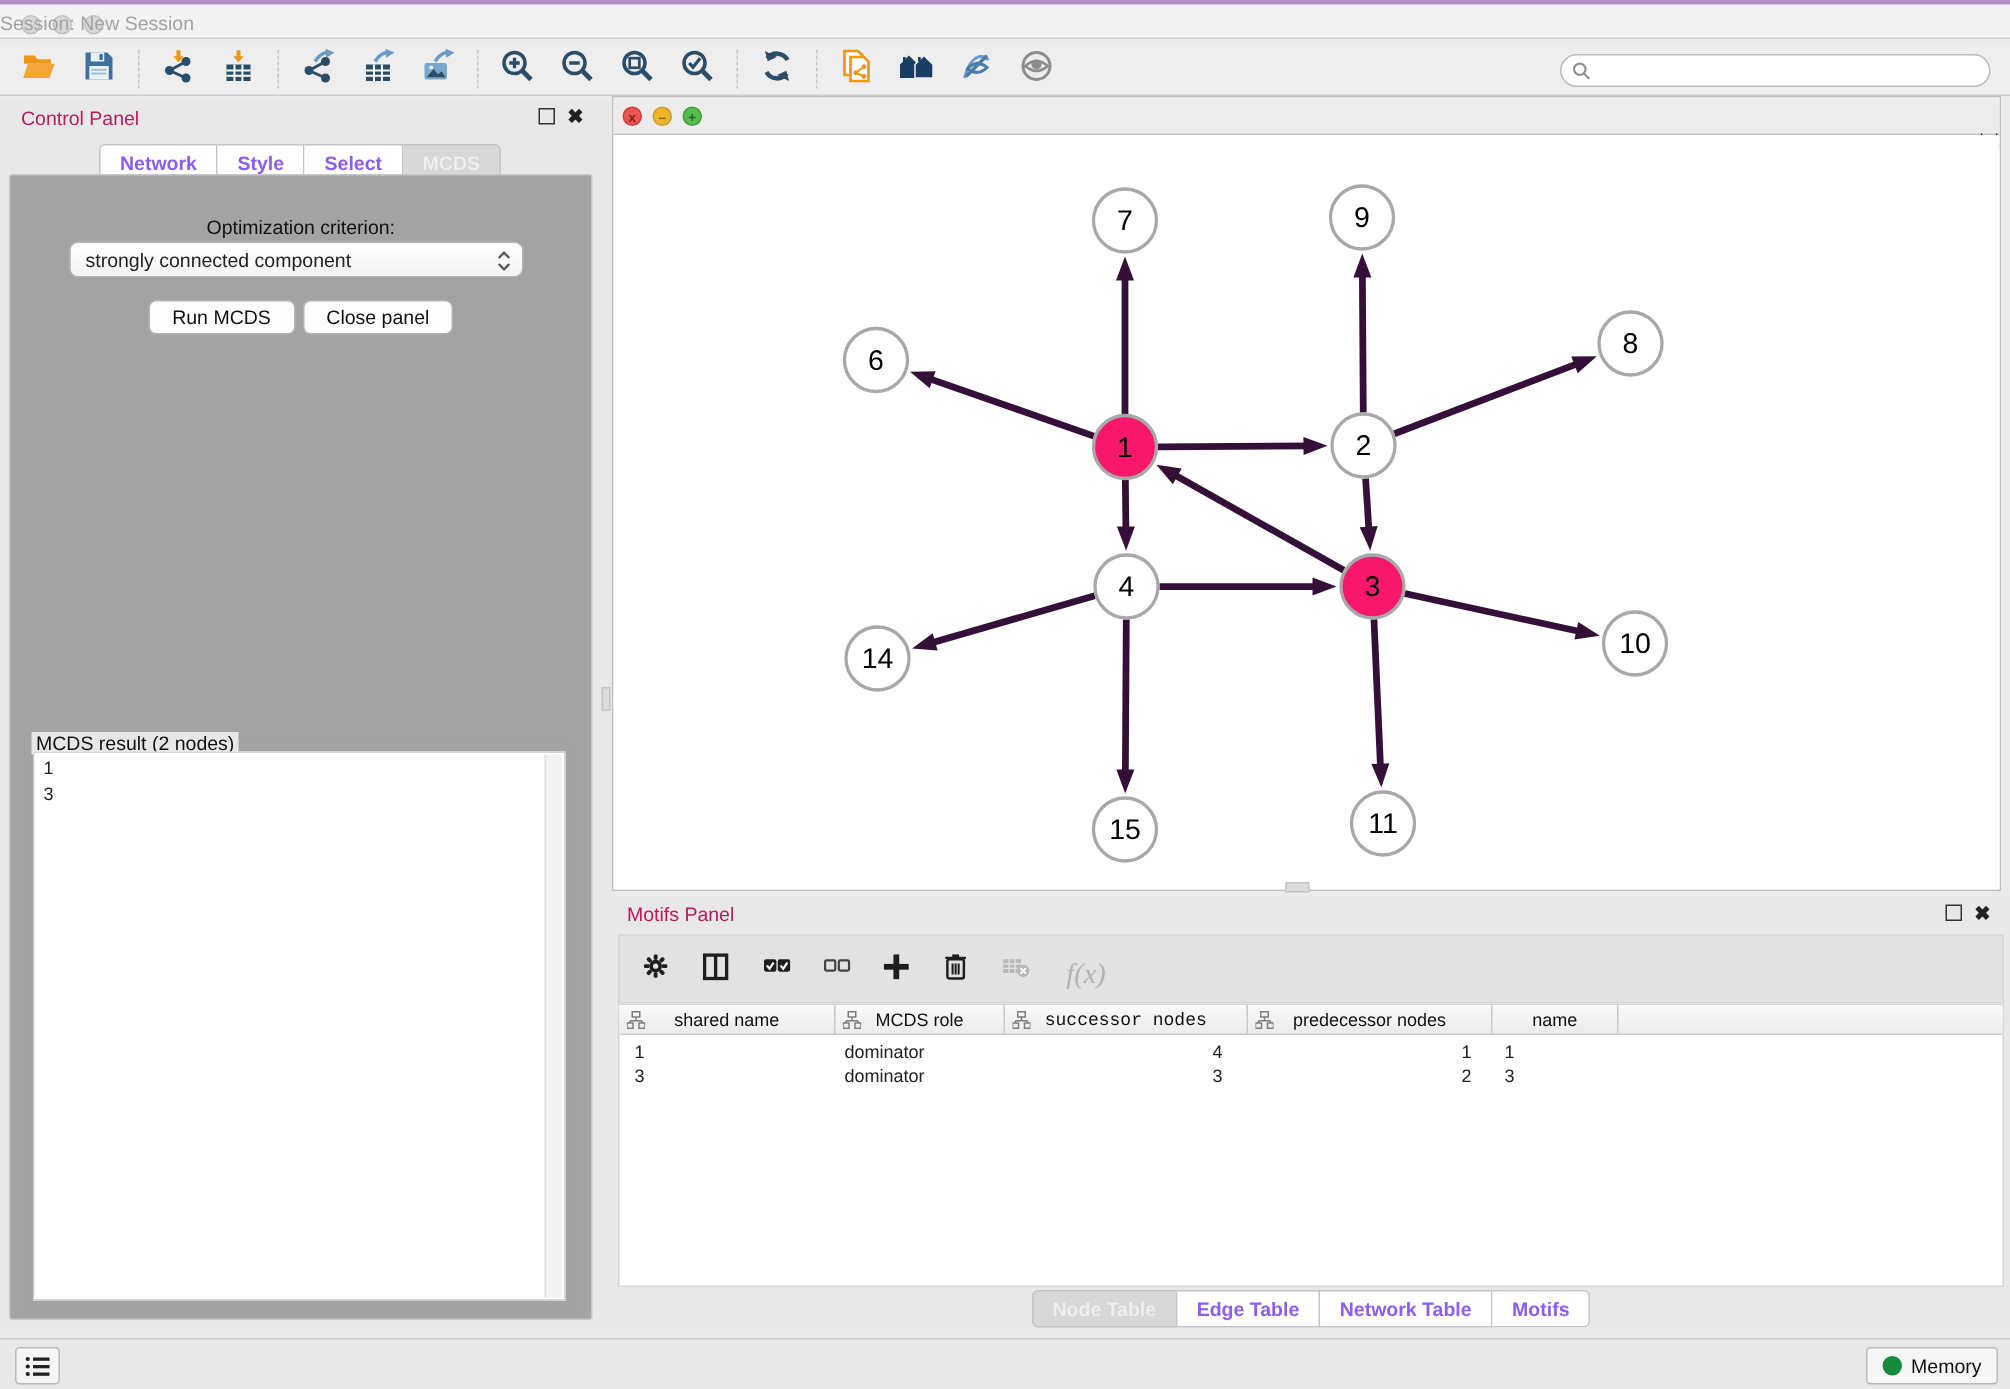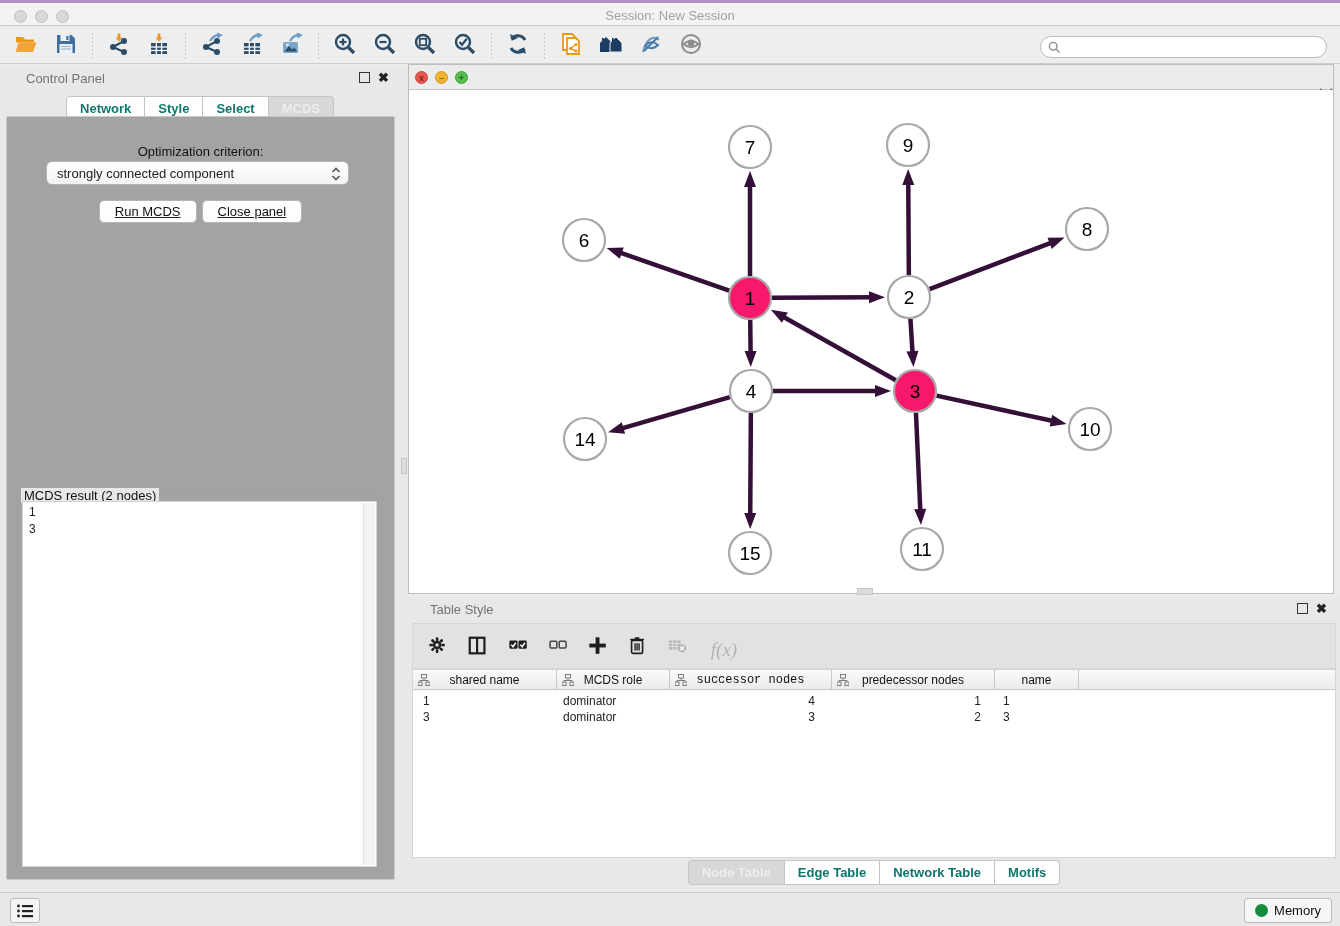--- a/index.html
+++ b/index.html
@@ -4,51 +4,51 @@
 <style>
   * { margin:0; padding:0; box-sizing:border-box; }
   html,body { width:1340px; height:926px; }
   body { position:relative; background:#ECEBEC; font-family:"Liberation Sans", sans-serif; overflow:hidden; color:#222; }
 
   
   .app-titlebar { position:absolute; top:0; left:0; right:0; height:26px; background:#F4F3F4;
     border-top:3px solid #B48FC6; border-bottom:1px solid #CFCECF; }
   .traffic { position:absolute; top:7px; width:13px; height:13px; border-radius:50%; }
   .traffic.inactive { background:#D9D8D9; border:1px solid #C2C1C2; }
-  .app-title { position:absolute; top:5px; left:0; right:0; text-align:center; font-size:13px; color:#A3A2A3; }
+  .app-title { position:absolute; top:5px; left:0; right:0; font-size:13px; color:#A3A2A3; }
 
   
   .toolbar { position:absolute; top:29px; left:0; right:0; height:35px; background:#EFEEEF;
     border-bottom:1px solid #CFCECF; display:flex; align-items:center; padding-left:6px; }
   .tb-btn { width:40px; height:30px; display:flex; align-items:center; justify-content:center; cursor:default; }
   .tb-sep { width:1px; height:26px; margin:0 6px; background-image:linear-gradient(#C6C5C6 60%, transparent 0%);
     background-size:1px 4px; }
   .search-wrap { position:absolute; right:13px; top:7px; width:287px; height:22px; background:#fff;
     border:1px solid #BDBCBD; border-radius:11px; display:flex; align-items:center; padding-left:7px; }
   .search-wrap input { border:none; outline:none; flex:1; height:18px; font-size:12px; background:transparent; }
 
   
   .control-panel { position:absolute; left:0; top:66px; width:400px; height:824px; background:#E9E8E9; }
   .panel-head { position:relative; height:24px; }
-  .panel-title { position:absolute; left:14px; top:5px; font-size:13px; color:#737373;margin-left:12px; }
+  .panel-title { position:absolute; left:14px; top:5px; font-size:13px; color:#be185d; }
   .float-ic { position:absolute; top:6px; width:11px; height:11px; border:1.5px solid #333; }
   .close-ic { position:absolute; top:4px; font-size:13px; font-weight:bold; color:#222; }
   .cp-tabs { position:absolute; left:0; right:0; top:30px; display:flex; justify-content:center; }
   .tabbtn { font-size:13px; font-weight:bold; padding:4px 13px; background:#FFFFFF; border:1px solid #C5C4C5;
-    border-left-width:0; color:#0f766e; }
+    border-left-width:0; color:#8b5cf6; }
   .tabbtn:first-child { border-left-width:1px; border-radius:4px 0 0 4px; }
   .tabbtn:last-child { border-radius:0 4px 4px 0; }
   .tabbtn.active { background:#D9D8D9; color:#EFEEEF; text-shadow:0 0 1px #CFCECF; }
   .cp-content { position:absolute; left:6px; right:5px; top:50px; bottom:10px; background:#a3a3a3;
     border:1px solid #C9C8C9; border-radius:2px; }
   .opt-label { position:absolute; top:27px; left:0; right:0; text-align:center; font-size:13px; color:#111; }
   .dropdown { position:absolute; left:39px; right:45px; top:44px; height:24px; background:linear-gradient(#FFF,#F4F3F4);
     border:1px solid #B5B4B5; border-radius:6px; display:flex; align-items:center; padding-left:10px; font-size:13px; }
   .dd-chev { position:absolute; right:6px; top:3px; }
-  .btn-row { position:absolute; top:83px; left:0; right:0; display:flex; justify-content:center; gap:5px;text-decoration:underline; }
+  .btn-row { position:absolute; top:83px; left:0; right:0; display:flex; justify-content:center; gap:5px; }
   .pushbtn { font-size:13px; padding:3px 15px; background:#FDFDFD; border:1px solid #B5B4B5; border-radius:5px; color:#111; }
   .result-box { position:absolute; left:9px; right:12px; top:378px; height:377px; border:1px solid #A2A1A2; }
   .result-legend { position:absolute; top:-8px; left:4px; background:#E8E7E8; padding:0 3px; font-size:13px; color:#111; }
   .result-list { position:absolute; inset:5px 4px 4px 5px; background:#fff; border:1px solid #D5D4D5;
     font-size:12px; padding:2px 0 0 6px; line-height:17px; }
   .result-scroll { position:absolute; top:1px; bottom:1px; right:1px; width:12px; background:#F4F3F4; border-left:1px solid #E2E1E2; }
 
   
   .v-splitter { position:absolute; left:400px; top:66px; width:8px; height:824px; background:#E9E8E9; }
   .v-handle { position:absolute; left:1px; top:392px; width:6px; height:16px; background:#DDDCDD; border:1px solid #C6C5C6; }
@@ -353,21 +353,21 @@
       <text x="341" y="463" dy="0.35em" text-anchor="middle" font-size="19" fill="#000000">15</text>
       <circle cx="513" cy="459" r="21" fill="#FFFFFF" stroke="#A9A8A9" stroke-width="2.2"></circle>
       <text x="513" y="459" dy="0.35em" text-anchor="middle" font-size="19" fill="#000000">11</text>
     </svg>
 </div>
 
 <div class="h-handle"></div>
 
 <div class="table-panel">
   <div class="panel-head">
-    <span class="panel-title" style="left:10px">Table Style</span>
+    <span class="panel-title" style="left:10px">Motifs Panel</span>
     <span class="float-ic" style="right:32px"></span>
     <span class="close-ic" style="right:13px">✖</span>
   </div>
   <div class="tp-toolbar" id="tp-toolbar">
       <div class="tp-btn">
         <span><svg width="22" height="22" viewBox="0 0 24 24">
             <circle cx="11" cy="11" r="4.6" fill="#1E1E1E"></circle>
             <circle cx="11" cy="11" r="1.9" fill="#E3E2E3"></circle>
             <g fill="#1E1E1E">
               <rect x="9.6" y="2.5" width="2.8" height="4" rx="1"></rect>

